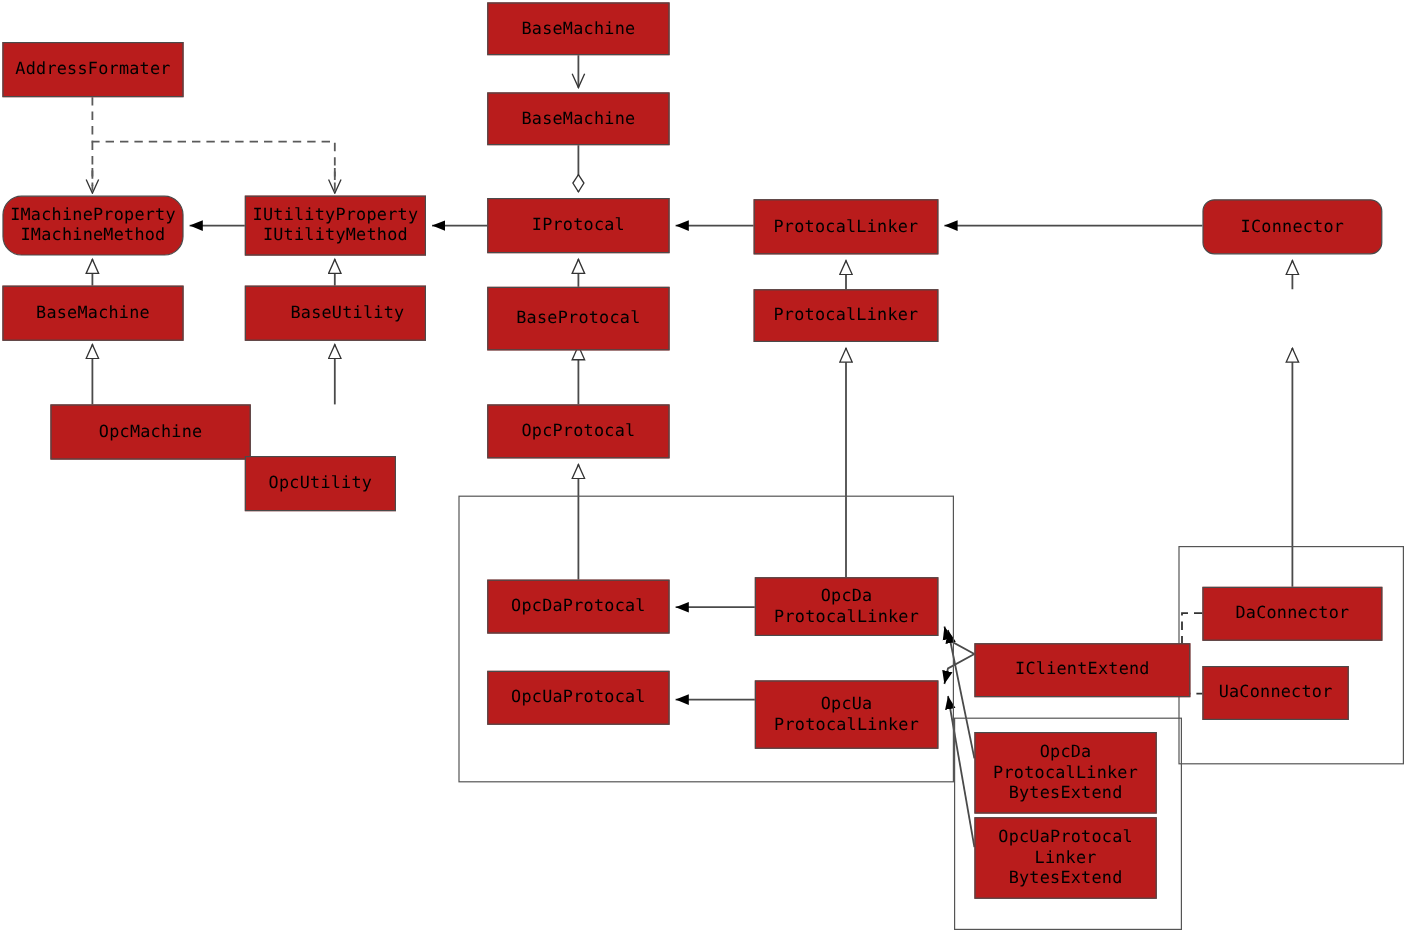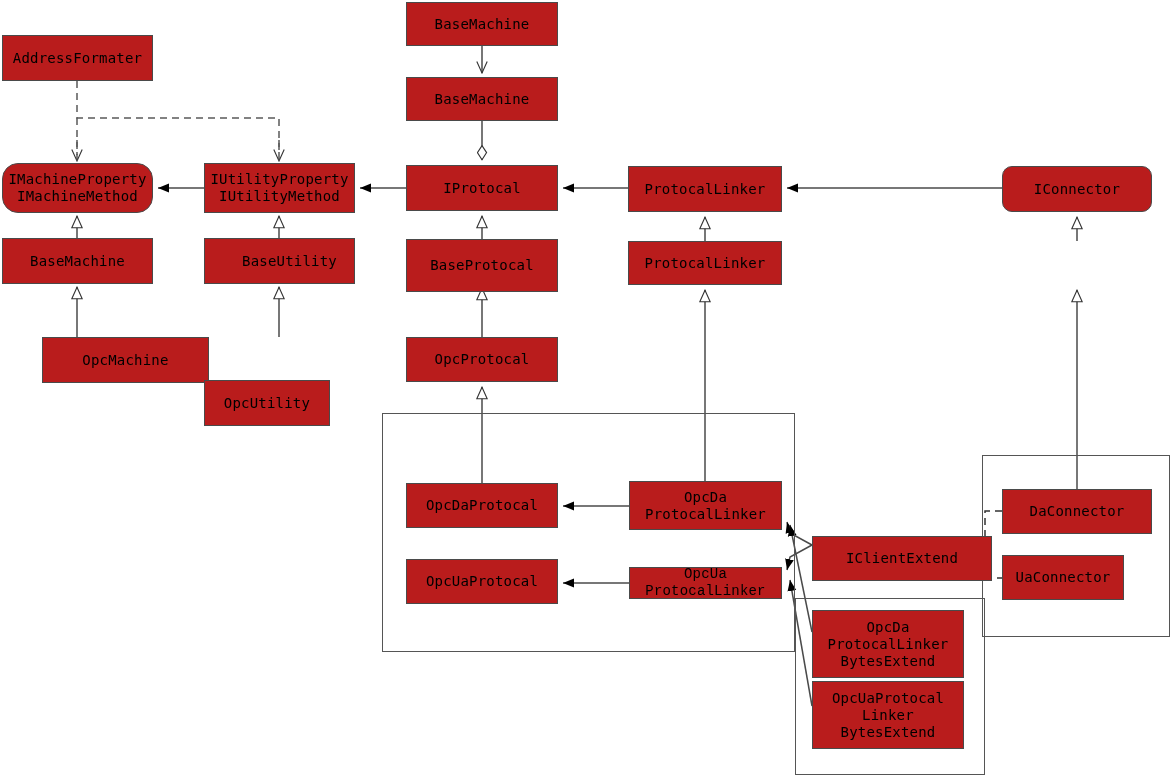--- a/index.html
+++ b/index.html
@@ -100,21 +100,21 @@
   <div class="node" id="n9" style="left: 406px; top: 165px; width: 152px; height: 46px;">IProtocal</div>
   <div class="node" id="n10" style="left: 406px; top: 239px; width: 152px; height: 53px;">BaseProtocal</div>
   <div class="node" id="n11" style="left: 406px; top: 337px; width: 152px; height: 45px;">OpcProtocal</div>
   <div class="node" id="n12" style="left: 628px; top: 166px; width: 154px; height: 46px;">ProtocalLinker</div>
   <div class="node" id="n13" style="left: 628px; top: 241px; width: 154px; height: 44px;">ProtocalLinker</div>
   <div class="node" id="n14" style="left: 1002px; top: 166px; width: 150px; height: 46px; border-radius: 10px;">IConnector</div>
   <div class="node" id="n16" style="left: 406px; top: 483px; width: 152px; height: 45px;">OpcDaProtocal</div>
   <div class="node" id="n17" style="left: 406px; top: 559px; width: 152px; height: 45px;">OpcUaProtocal</div>
   <div class="node" id="n18" style="left: 629px; top: 481px; width: 153px; height: 49px;">OpcDa
 ProtocalLinker</div>
-  <div class="node" id="n19" style="left: 629px; top: 567px; width: 153px; height: 32px; font-family: Liberation Mono, monospace;">OpcUa
+  <div class="node" id="n19" style="left: 629px; top: 567px; width: 153px; height: 57px;">OpcUa
 ProtocalLinker</div>
   <div class="node" id="n20" style="left: 812px; top: 536px; width: 180px; height: 45px;">IClientExtend</div>
   <div class="node" id="n21" style="left: 1002px; top: 489px; width: 150px; height: 45px;">DaConnector</div>
   <div class="node" id="n22" style="left: 1002px; top: 555px; width: 122px; height: 45px;">UaConnector</div>
   <div class="node" id="n23" style="left: 812px; top: 610px; width: 152px; height: 68px;">OpcDa
 ProtocalLinker
 BytesExtend</div>
   <div class="node" id="n24" style="left: 812px; top: 681px; width: 152px; height: 68px;">OpcUaProtocal
 Linker
 BytesExtend</div>

